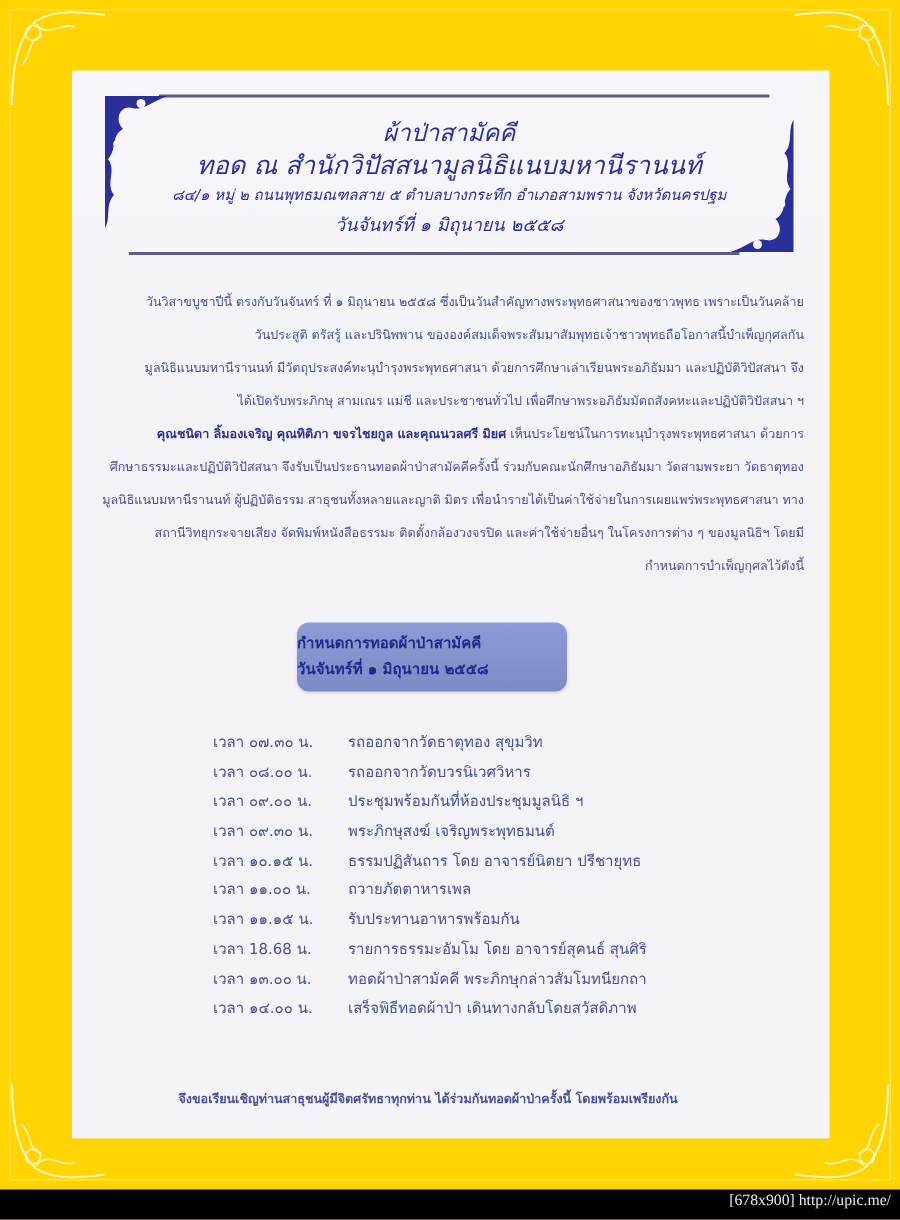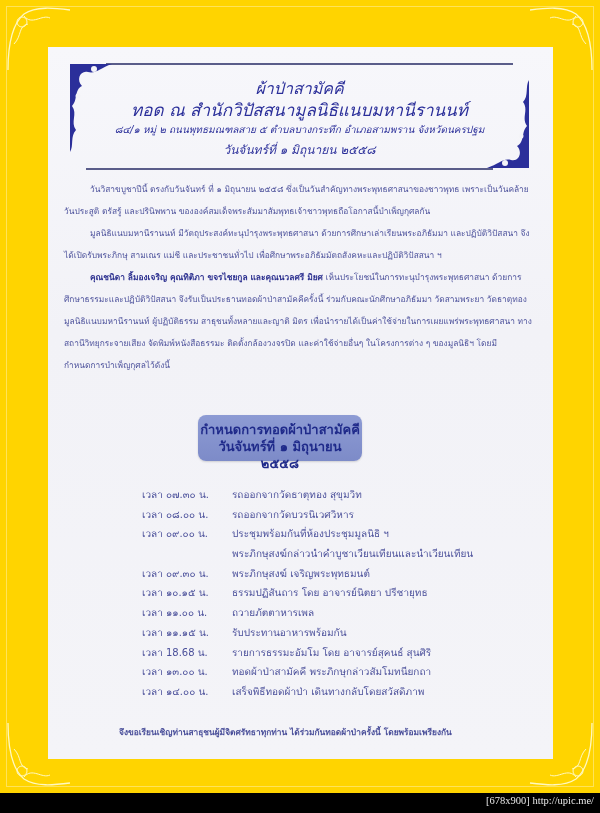--- a/index.html
+++ b/index.html
@@ -16,23 +16,23 @@
     .header-box .rule-bot { position:absolute; left:20px; right:40px; bottom:2px; border-top:2px solid #5a5d8a; }
     .orn { position:absolute; }
     .h-line { position:absolute; left:0; right:0; text-align:center; color:#2b2f9a; font-weight:normal; font-style:italic; white-space:nowrap; }
     .h1 { top:16px; font-size:16px; }
     .h2 { top:36px; font-size:17px; }
     .h3 { top:62px; font-size:10px; }
     .h4 { top:80px; font-size:12px; }
     .body-text { position:absolute; left:64px; width:472px; color:#4a4f9a; font-size:8.4px; line-height:22px; }
     .body-text p { margin:0; text-indent:26px; }
     .body-text b { color:#2d3190; }
-    .banner { position:absolute; left:198px; top:415px; width:164px; height:46px; border-radius:8px;
+    .banner { position:absolute; left:198px; top:415px; width:180px; height:46px; border-radius:8px;
               background:linear-gradient(180deg,#8d9bd4,#7d8bc8); box-shadow:0 1px 2px rgba(0,0,0,0.15);
-              text-align:center; color:#1f2a8a; font-weight:bold; font-size:13px; line-height:17px; padding-top:6px; box-sizing:border-box; }
+              color:#1f2a8a; font-weight:bold; font-size:10px; line-height:17px; padding-top:6px; box-sizing:border-box; }
     .schedule { position:absolute; left:142px; top:484px; width:340px; }
     .row { position:relative; height:19.7px; font-size:10px; color:#4a4f9a; }
     .row .t { position:absolute; left:0; top:3px; }
     .row .d { position:absolute; left:90px; top:3px; white-space:nowrap; }
     .closing { position:absolute; left:119px; top:725px; font-size:8.4px; color:#4a4f9a; white-space:nowrap;font-weight:bold; }
     .watermark { position:absolute; right:6px; top:795px; color:#e8e8e8; font-family:Liberation Serif, serif; font-size:10.5px; }
   </style>
 </head>
 <body>
 
@@ -82,21 +82,21 @@
     <path d="M44 108 L2 108 C14 104 18 98 26 100 C34 102 38 92 32 86 C40 82 36 72 42 66 C36 58 44 50 38 42 C44 36 40 26 44 20 Z" fill="#2b2f9a"></path>
     <circle cx="20" cy="103" r="3" fill="#f4f4f8"></circle>
       <circle cx="36" cy="76" r="2.5" fill="#f4f4f8"></circle>
   </svg>
   <div class="h-line h1">ผ้าป่าสามัคคี</div>
   <div class="h-line h2">ทอด ณ สำนักวิปัสสนามูลนิธิแนบมหานีรานนท์</div>
   <div class="h-line h3">๘๔/๑ หมู่ ๒ ถนนพุทธมณฑลสาย ๕ ตำบลบางกระทึก อำเภอสามพราน จังหวัดนครปฐม</div>
   <div class="h-line h4">วันจันทร์ที่ ๑ มิถุนายน ๒๕๕๘</div>
 </div>
 
-<div class="body-text" style="top:178px;">
+<div class="body-text" style="top:190px;text-align:right;">
   <p>วันวิสาขบูชาปีนี้ ตรงกับวันจันทร์ ที่ ๑ มิถุนายน ๒๕๕๘ ซึ่งเป็นวันสำคัญทางพระพุทธศาสนาของชาวพุทธ เพราะเป็นวันคล้ายวันประสูติ ตรัสรู้ และปรินิพพาน ขององค์สมเด็จพระสัมมาสัมพุทธเจ้าชาวพุทธถือโอกาสนี้บำเพ็ญกุศลกัน</p>
   <p>มูลนิธิแนบมหานีรานนท์ มีวัตถุประสงค์ทะนุบำรุงพระพุทธศาสนา ด้วยการศึกษาเล่าเรียนพระอภิธัมมา และปฏิบัติวิปัสสนา จึงได้เปิดรับพระภิกษุ สามเณร แม่ชี และประชาชนทั่วไป เพื่อศึกษาพระอภิธัมมัตถสังคหะและปฏิบัติวิปัสสนา ฯ</p>
   <p><b>คุณชนิดา ลิ้มองเจริญ คุณทิติภา ขจรไชยกูล และคุณนวลศรี มิยศ</b><span> เห็นประโยชน์ในการทะนุบำรุงพระพุทธศาสนา ด้วยการศึกษาธรรมะและปฏิบัติวิปัสสนา จึงรับเป็นประธานทอดผ้าป่าสามัคคีครั้งนี้ ร่วมกับคณะนักศึกษาอภิธัมมา วัดสามพระยา วัดธาตุทอง มูลนิธิแนบมหานีรานนท์ ผู้ปฏิบัติธรรม สาธุชนทั้งหลายและญาติ มิตร เพื่อนำรายได้เป็นค่าใช้จ่ายในการเผยแพร่พระพุทธศาสนา ทางสถานีวิทยุกระจายเสียง จัดพิมพ์หนังสือธรรมะ ติดตั้งกล้องวงจรปิด และค่าใช้จ่ายอื่นๆ ในโครงการต่าง ๆ ของมูลนิธิฯ โดยมีกำหนดการบำเพ็ญกุศลไว้ดังนี้</span></p>
 </div>
 
 <div class="banner">
   <div>กำหนดการทอดผ้าป่าสามัคคี</div>
   <div>วันจันทร์ที่ ๑ มิถุนายน ๒๕๕๘</div>
 </div>
 
@@ -105,24 +105,20 @@
       <span class="t">เวลา ๐๗.๓๐ น.</span>
       <span class="d">รถออกจากวัดธาตุทอง  สุขุมวิท</span>
     </div>
   <div class="row">
       <span class="t">เวลา ๐๘.๐๐ น.</span>
       <span class="d">รถออกจากวัดบวรนิเวศวิหาร</span>
     </div>
   <div class="row">
       <span class="t">เวลา ๐๙.๐๐ น.</span>
       <span class="d">ประชุมพร้อมกันที่ห้องประชุมมูลนิธิ ฯ</span>
-    </div>
-  <div class="row">
-      <span class="t"></span>
-      <span class="d">พระภิกษุสงฆ์กล่าวนำคำบูชาเวียนเทียนและนำเวียนเทียน</span>
     </div>
   <div class="row">
       <span class="t">เวลา ๐๙.๓๐ น.</span>
       <span class="d">พระภิกษุสงฆ์ เจริญพระพุทธมนต์</span>
     </div>
   <div class="row">
       <span class="t">เวลา ๑๐.๑๕ น.</span>
       <span class="d">ธรรมปฏิสันถาร โดย อาจารย์นิตยา ปรีชายุทธ</span>
     </div>
   <div class="row">

